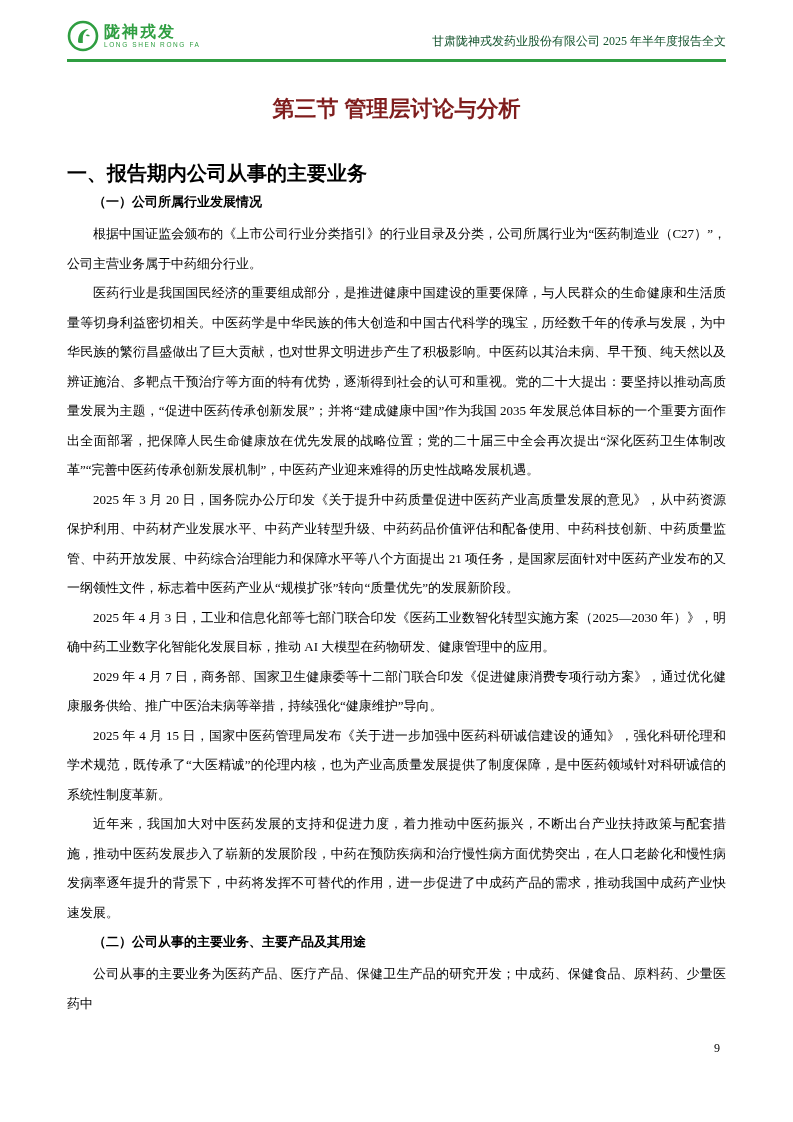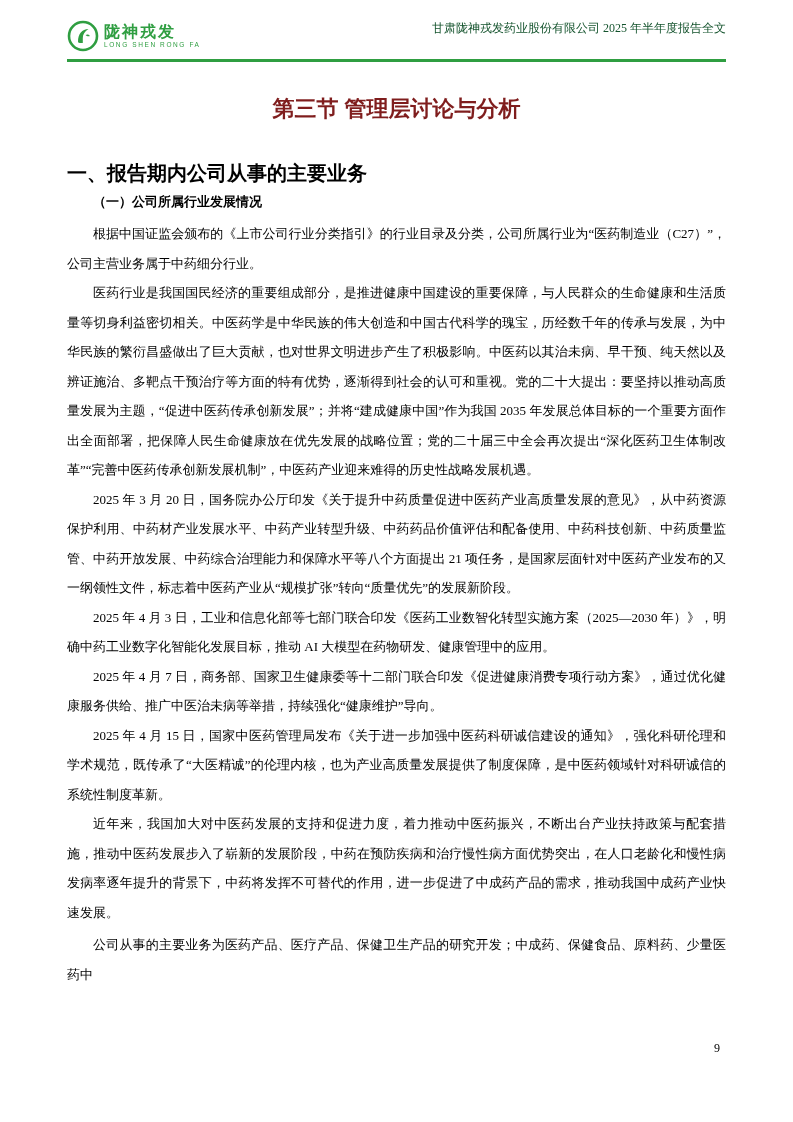--- a/index.html
+++ b/index.html
@@ -14,21 +14,21 @@
   .page {
     width: 793px; height: 1122px;
     padding: 0 67px;
     position: relative;
   }
   
   .header {
     padding-top: 20px;
     display: flex;
     justify-content: space-between;
-    align-items: flex-start;
+    align-items: flex-end;
     padding-bottom: 7px;
   }
   .header-divider {
     height: 3px;
     background: #2f9e41;
     width: 100%;
   }
   .logo { display: flex; align-items: center; gap: 5px; }
   .logo-mark { display: block; }
   .logo-cn {
@@ -114,25 +114,26 @@
 
   <h2 class="section-heading">一、报告期内公司从事的主要业务</h2>
 
   <h3 class="subsection-heading">（一）公司所属行业发展情况</h3>
 
   <div class="body-text">
     <p>根据中国证监会颁布的《上市公司行业分类指引》的行业目录及分类，公司所属行业为“医药制造业（C27）”，公司主营业务属于中药细分行业。</p>
     <p>医药行业是我国国民经济的重要组成部分，是推进健康中国建设的重要保障，与人民群众的生命健康和生活质量等切身利益密切相关。中医药学是中华民族的伟大创造和中国古代科学的瑰宝，历经数千年的传承与发展，为中华民族的繁衍昌盛做出了巨大贡献，也对世界文明进步产生了积极影响。中医药以其治未病、早干预、纯天然以及辨证施治、多靶点干预治疗等方面的特有优势，逐渐得到社会的认可和重视。党的二十大提出：要坚持以推动高质量发展为主题，“促进中医药传承创新发展”；并将“建成健康中国”作为我国 2035 年发展总体目标的一个重要方面作出全面部署，把保障人民生命健康放在优先发展的战略位置；党的二十届三中全会再次提出“深化医药卫生体制改革”“完善中医药传承创新发展机制”，中医药产业迎来难得的历史性战略发展机遇。</p>
     <p>2025 年 3 月 20 日，国务院办公厅印发《关于提升中药质量促进中医药产业高质量发展的意见》，从中药资源保护利用、中药材产业发展水平、中药产业转型升级、中药药品价值评估和配备使用、中药科技创新、中药质量监管、中药开放发展、中药综合治理能力和保障水平等八个方面提出 21 项任务，是国家层面针对中医药产业发布的又一纲领性文件，标志着中医药产业从“规模扩张”转向“质量优先”的发展新阶段。</p>
     <p>2025 年 4 月 3 日，工业和信息化部等七部门联合印发《医药工业数智化转型实施方案（2025—2030 年）》，明确中药工业数字化智能化发展目标，推动 AI 大模型在药物研发、健康管理中的应用。</p>
-    <p>2025 年 4 月 7 日，商务部、国家卫生健康委等十二部门联合印发《促进健康消费专项行动方案》，通过优化健康服务供给、推广中医治未病等举措，持续强化“健康维护”导向。</p>
+    <p>2029 年 4 月 7 日，商务部、国家卫生健康委等十二部门联合印发《促进健康消费专项行动方案》，通过优化健康服务供给、推广中医治未病等举措，持续强化“健康维护”导向。</p>
     <p>2025 年 4 月 15 日，国家中医药管理局发布《关于进一步加强中医药科研诚信建设的通知》，强化科研伦理和学术规范，既传承了“大医精诚”的伦理内核，也为产业高质量发展提供了制度保障，是中医药领域针对科研诚信的系统性制度革新。</p>
     <p>近年来，我国加大对中医药发展的支持和促进力度，着力推动中医药振兴，不断出台产业扶持政策与配套措施，推动中医药发展步入了崭新的发展阶段，中药在预防疾病和治疗慢性病方面优势突出，在人口老龄化和慢性病发病率逐年提升的背景下，中药将发挥不可替代的作用，进一步促进了中成药产品的需求，推动我国中成药产业快速发展。</p>
   </div>
 
+  <h3 class="subsection-heading">（二）公司从事的主要业务、主要产品及其用途</h3>
 
   <div class="body-text">
     <p>公司从事的主要业务为医药产品、医疗产品、保健卫生产品的研究开发；中成药、保健食品、原料药、少量医药中</p>
   </div>
 
   <div class="page-number">9</div>
 
 </div>
 
 </body></html>

